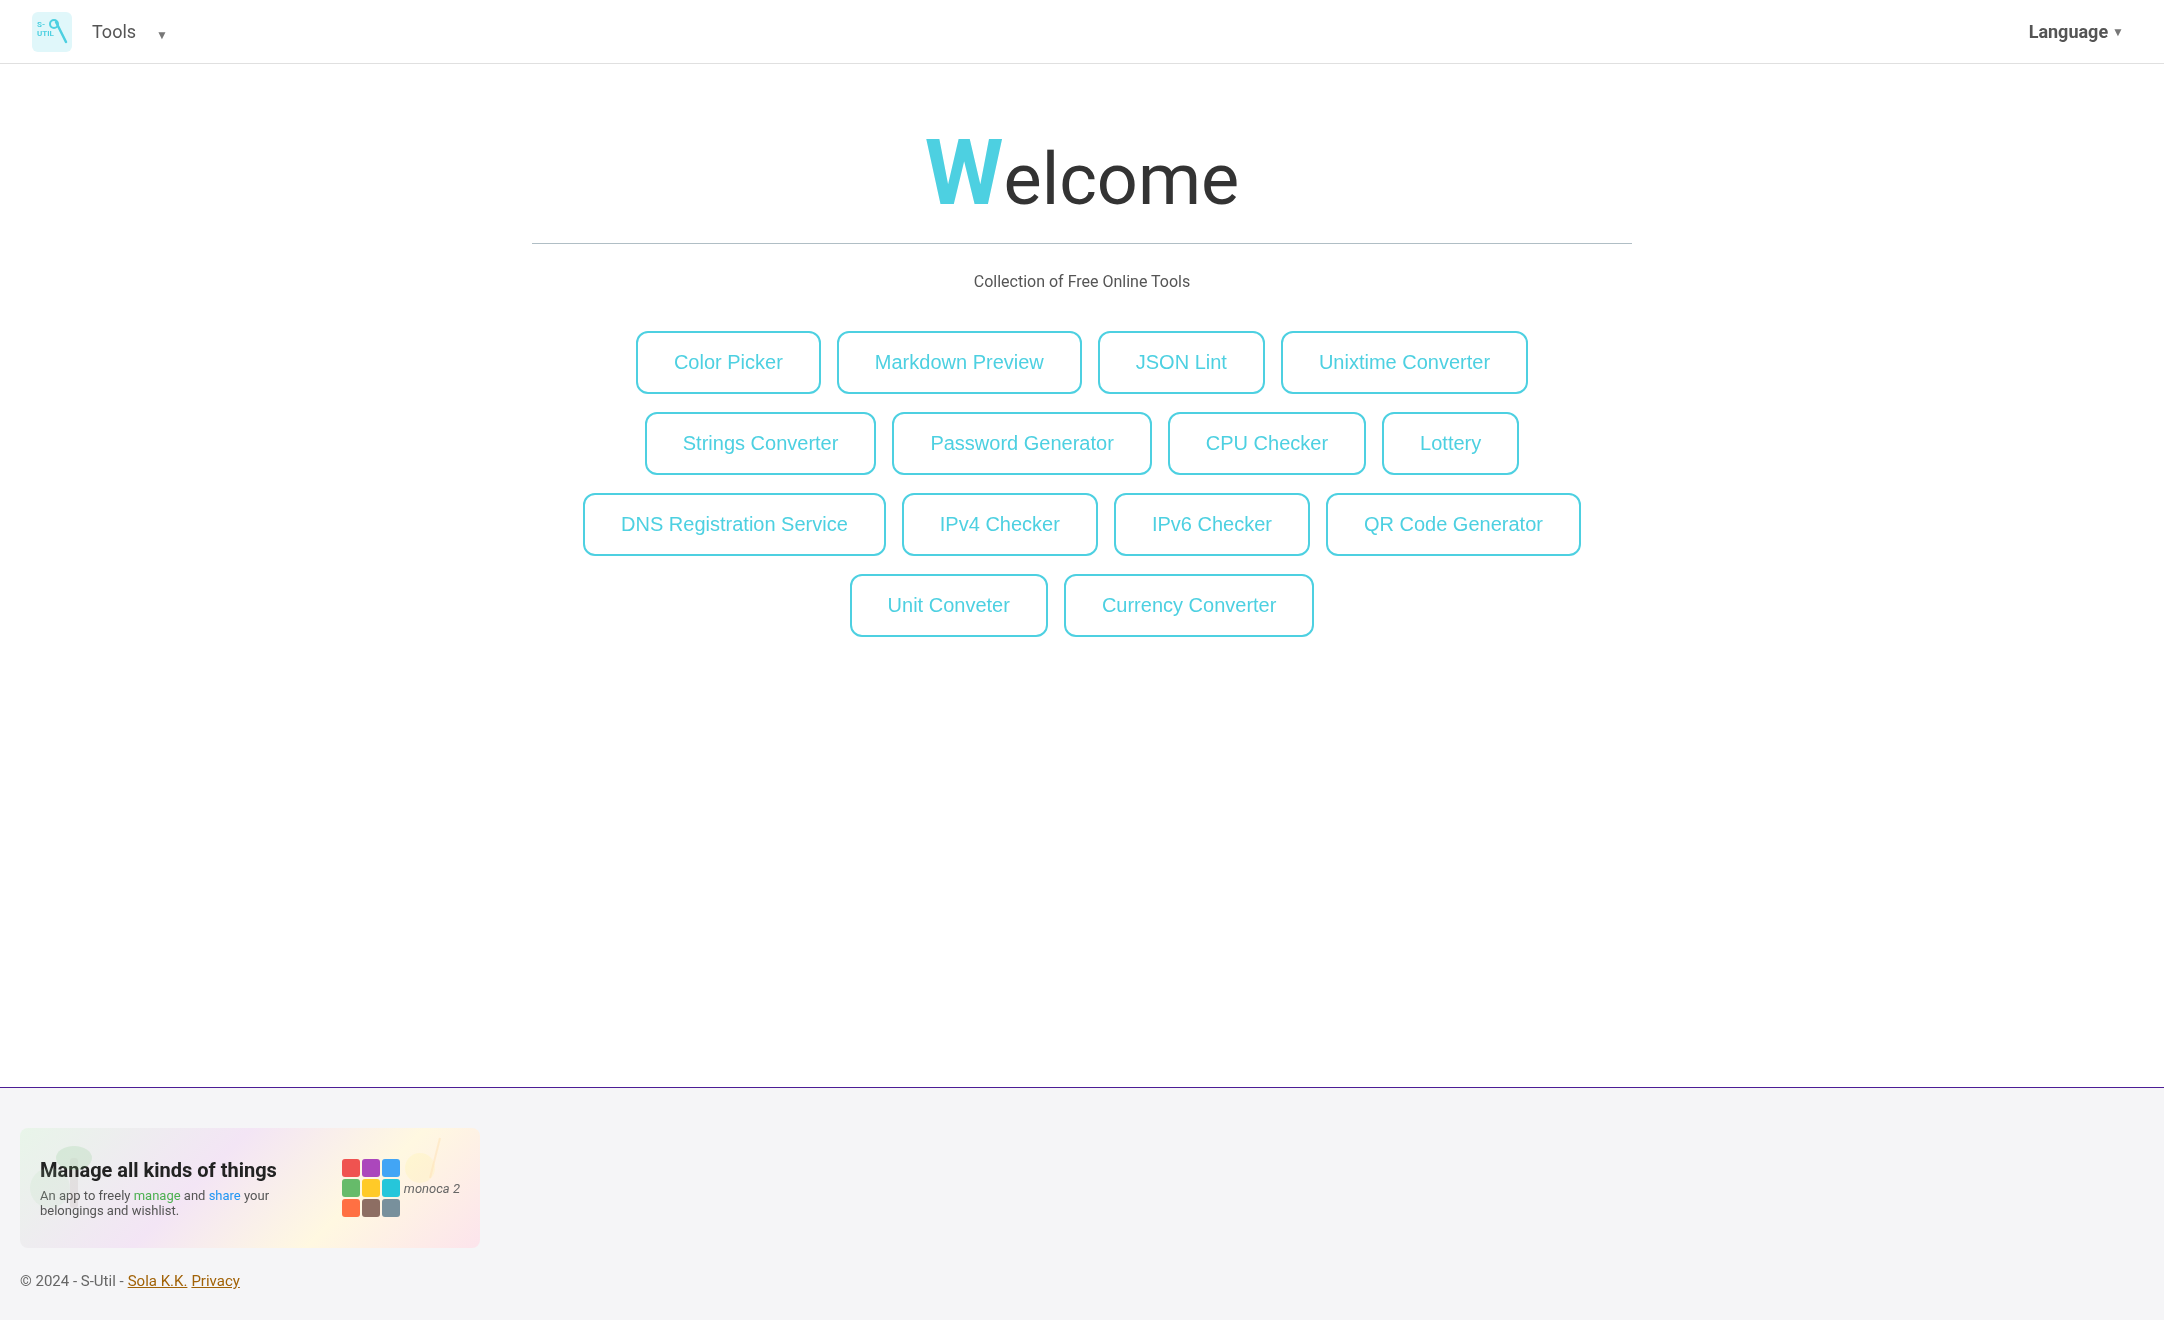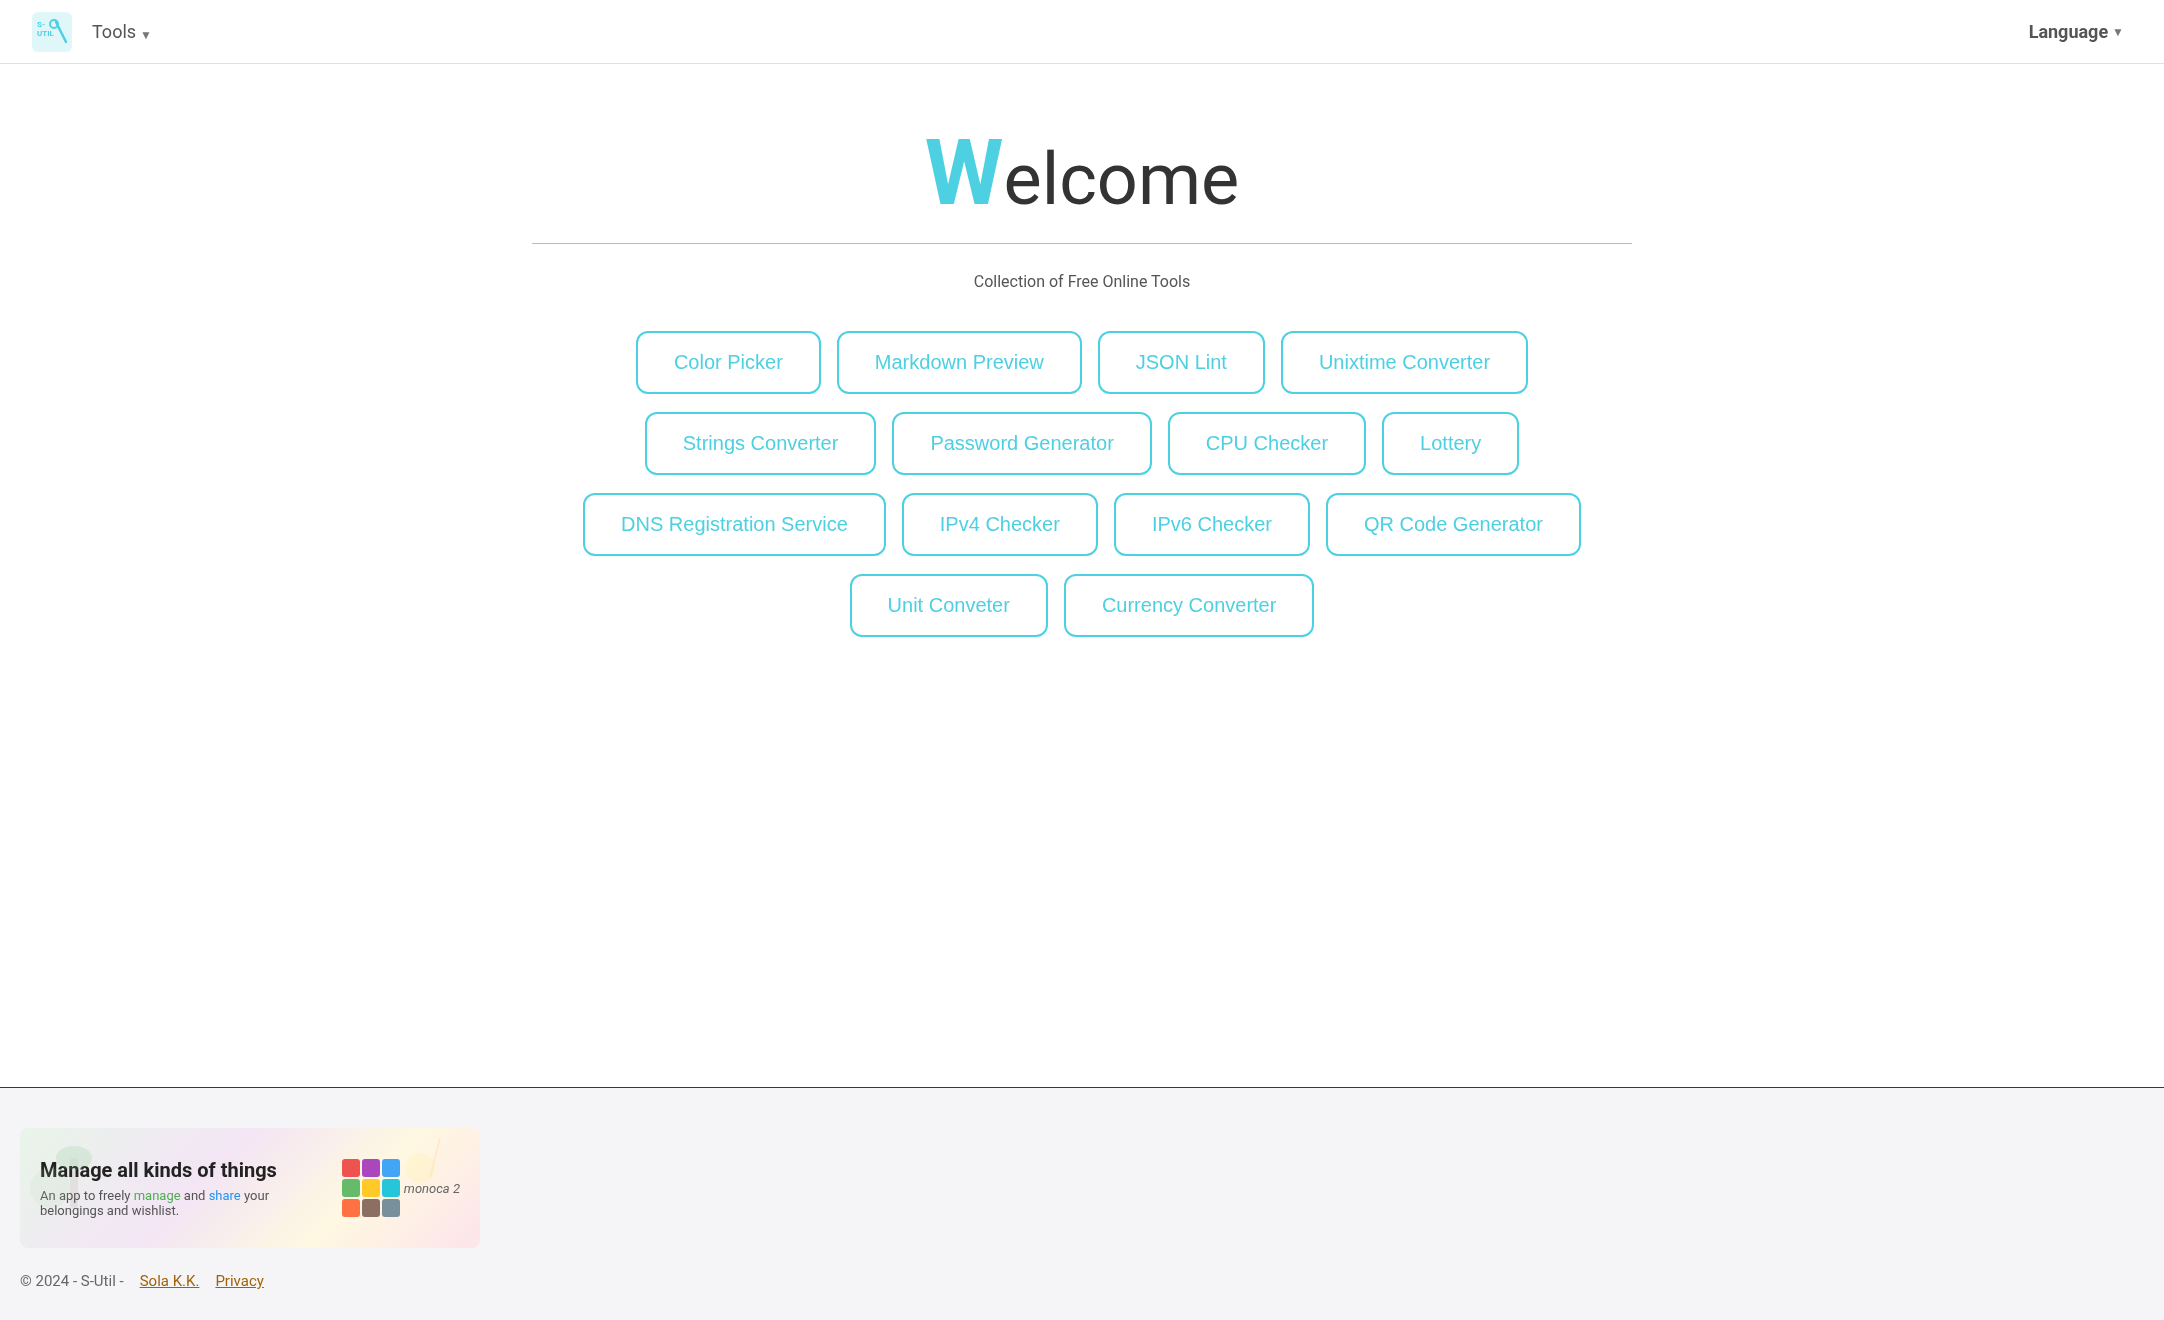--- a/index.html
+++ b/index.html
@@ -44,21 +44,21 @@
     }
 
     .logo-icon {
       width: 40px;
       height: 40px;
     }
 
     .tools-menu {
       display: flex;
       align-items: flex-end;
-      gap: 4px;
+      gap: 20px;
       font-size: 18px;
       color: #555;
       cursor: pointer;
       padding: 4px 8px;
       border-radius: 4px;
     }
 
     .dropdown-arrow {
       font-size: 12px;
       color: #777;
@@ -213,21 +213,21 @@
     .ad-logo-name {
       font-size: 13px;
       color: #666;
       font-style: italic;
     }
 
     .footer-copyright {
       font-size: 15px;
       color: #666;
       display: flex;
-      gap: 16px;
+      gap: 4px;
       align-items: center;
     }
 
     .footer-link {
       color: #a16207;
       text-decoration: underline;
       cursor: pointer;
     }
 
     

